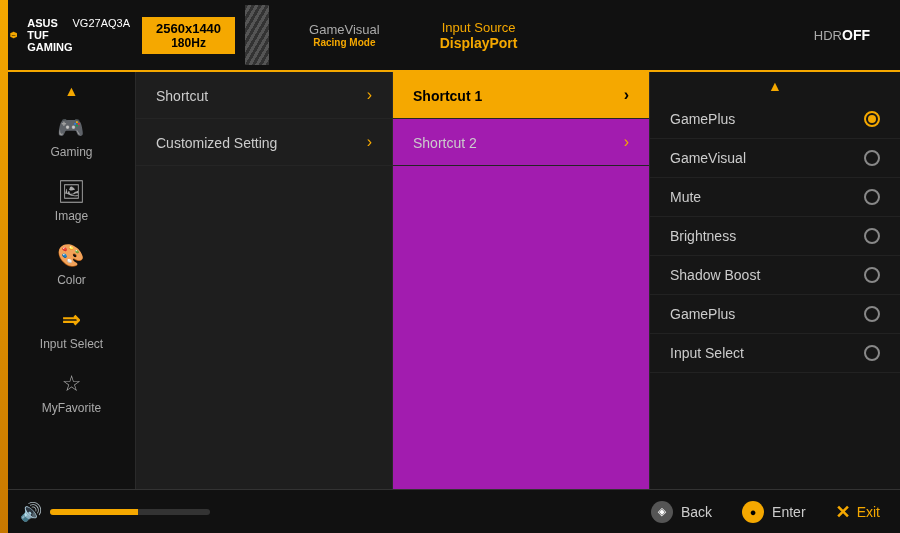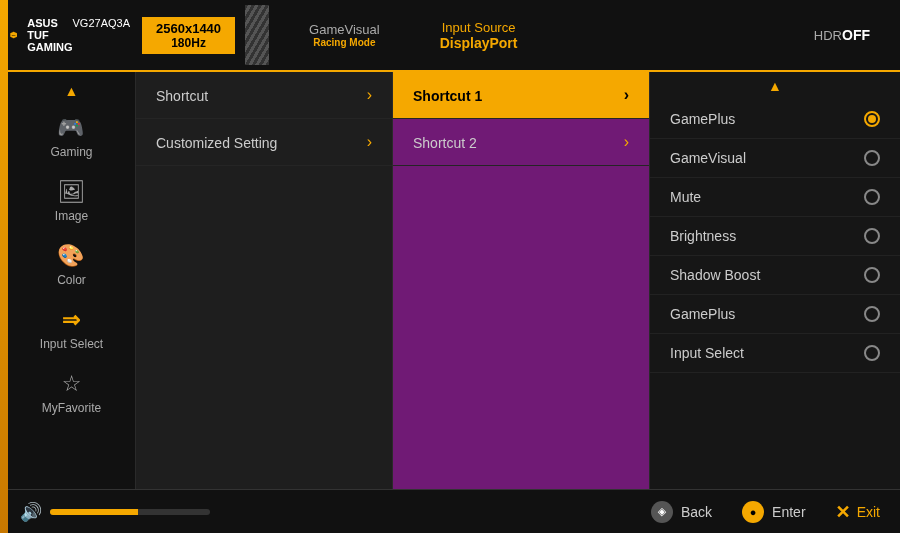--- a/index.html
+++ b/index.html
@@ -181,21 +181,21 @@
       border-right: 1px solid #2a2a2a;
       display: flex;
       flex-direction: column;
     }
 
     .panel-col.col1 {
       background: #1e1e1e;
     }
 
     .panel-col.col2 {
-      background: #701a75;
+      background: #a21caf;
     }
 
     .panel-item {
       display: flex;
       align-items: flex-end;
       justify-content: space-between;
       padding: 14px 20px;
       color: #ccc;
       font-size: 14px;
       cursor: pointer;

